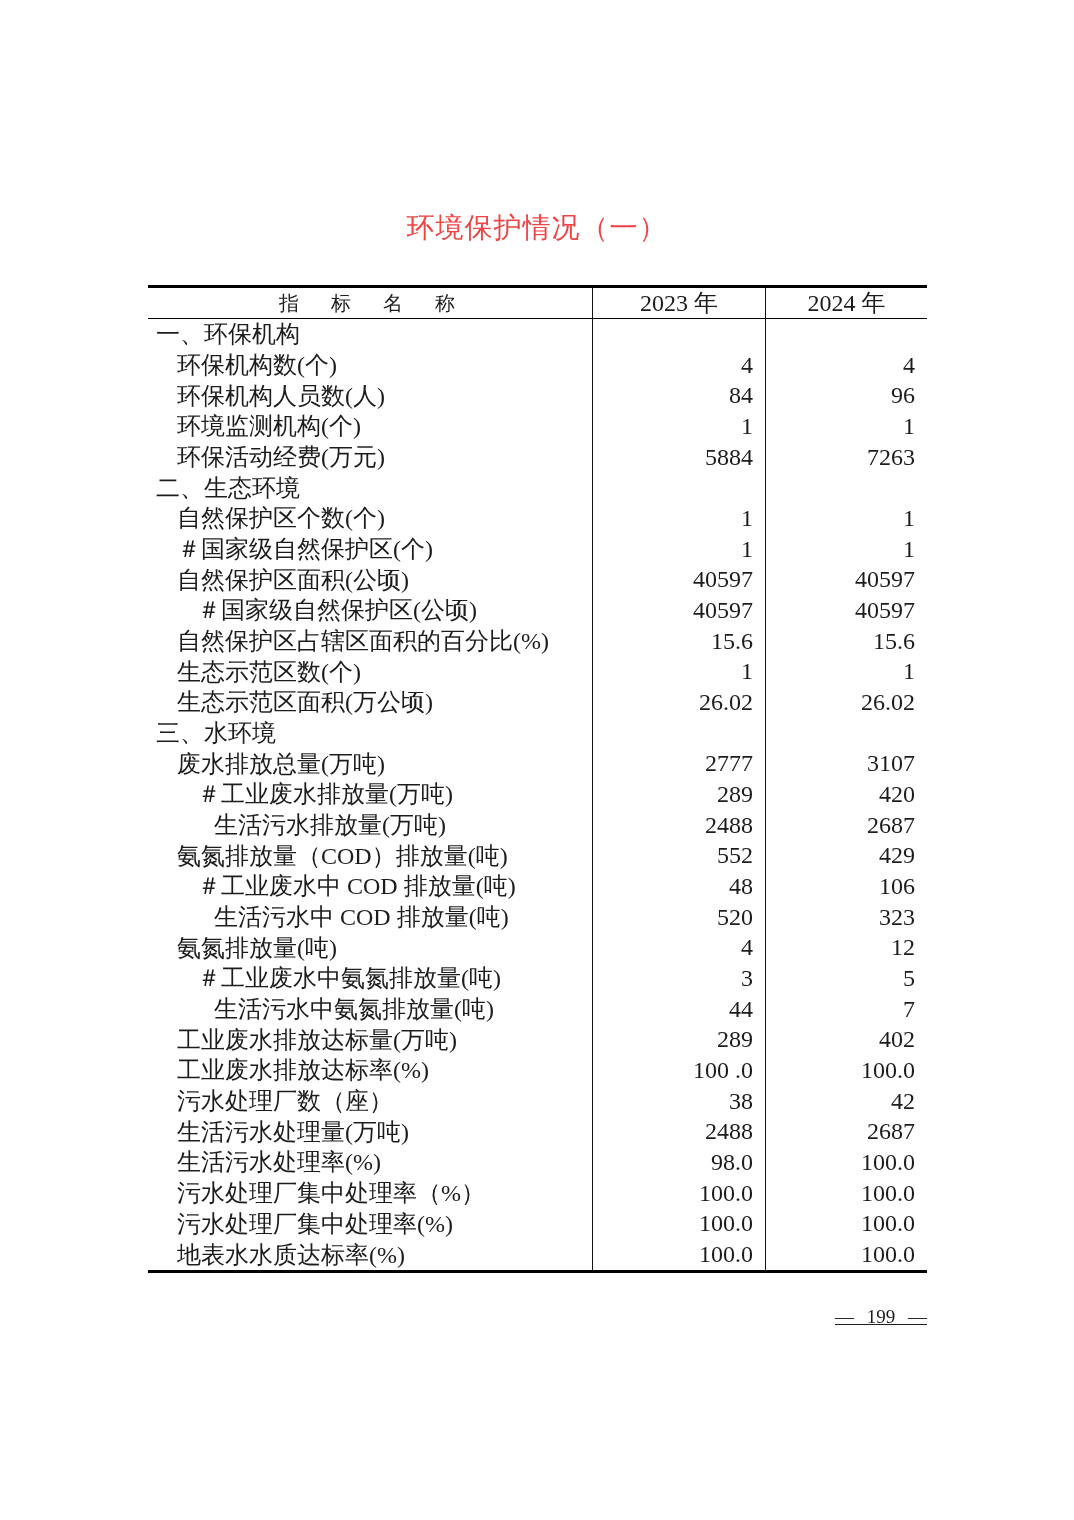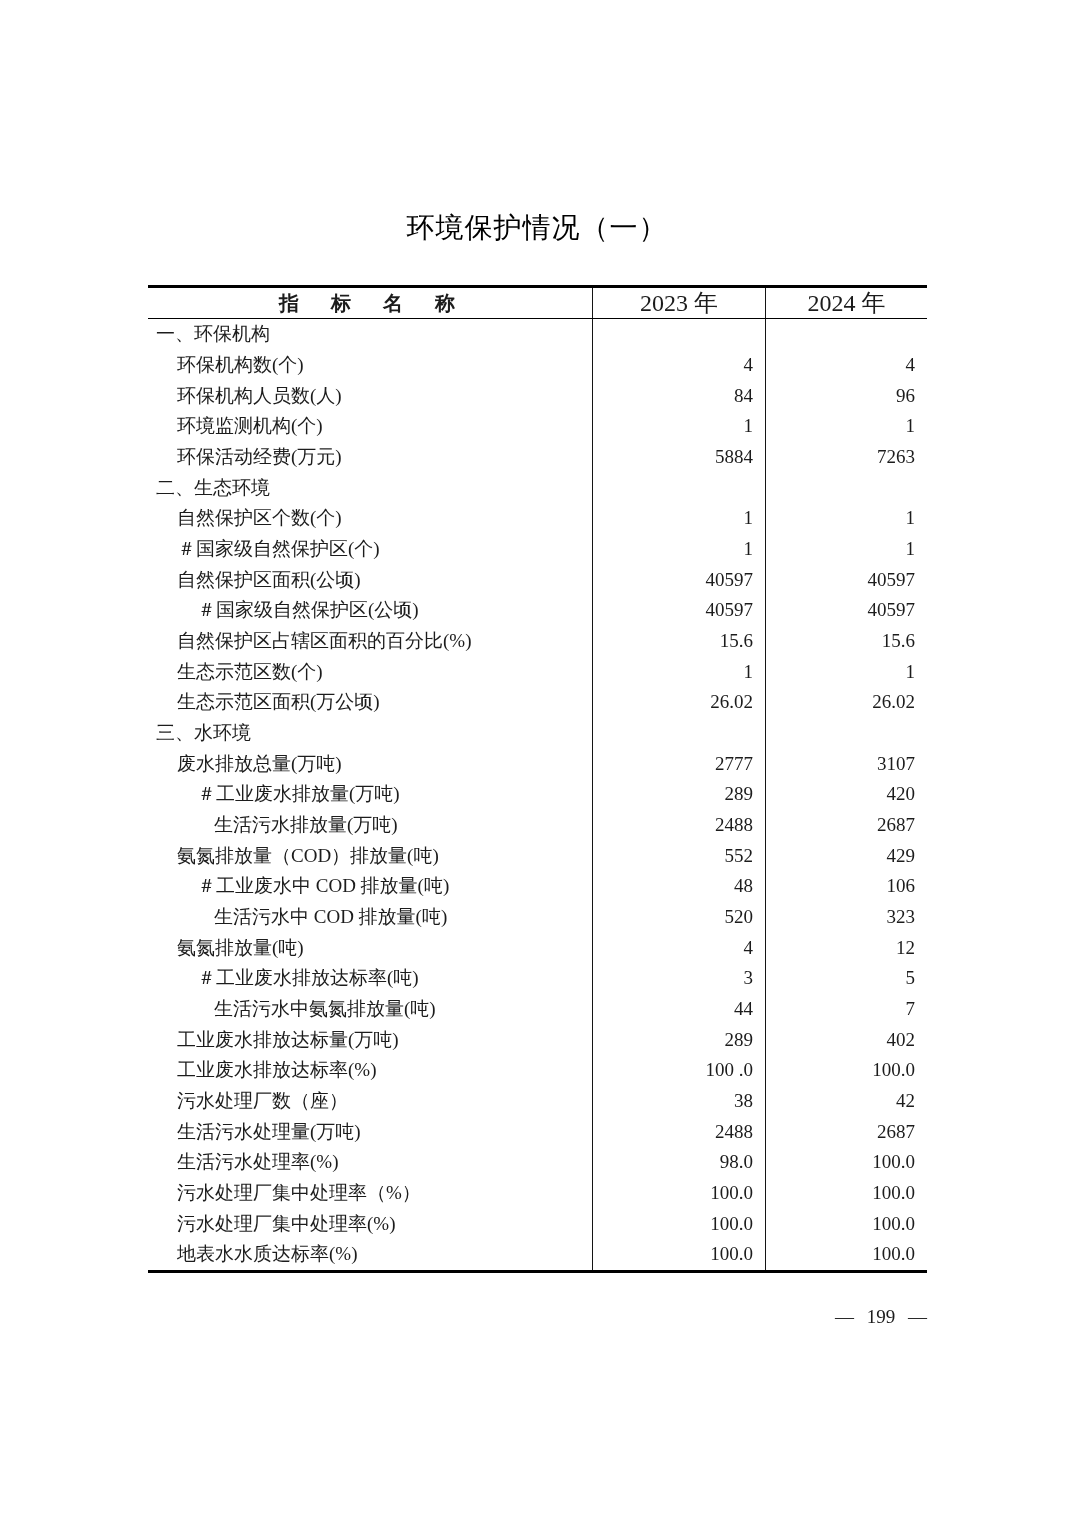--- a/index.html
+++ b/index.html
@@ -15,21 +15,21 @@
   }
   .doc-title {
     position: absolute;
     top: 209px;
     left: 0;
     width: 1074px;
     text-align: center;
     font-size: 28px;
     font-weight: normal;
     letter-spacing: 1px;
-    color: #000000;
+    color: #ef4444;
   }
   .stats-table {
     position: absolute;
     left: 148px;
     top: 285px;
     width: 779px;
     border-top: 3px solid #000;
     border-bottom: 3px solid #000;
   }
   .thead {
@@ -37,49 +37,50 @@
     height: 31px;
     border-bottom: 1px solid #000;
     align-items: center;
   }
   .c1 { width: 445px; border-right: 1px solid #141414; height: 100%; }
   .c2 { width: 173px; border-right: 1px solid #141414; height: 100%; }
   .c3 { width: 161px; height: 100%; font-family: Liberation Serif, serif; }
   .thead .c1 {
     display: flex; align-items: center; justify-content: center;
     font-family: "DejaVu Sans", "Liberation Sans", sans-serif;
-    font-weight: bold;
+    font-weight: normal;
     font-size: 20px;
     letter-spacing: 6px;
   }
   .thead .c2, .thead .c3 {
     display: flex; align-items: center; justify-content: center;
     font-size: 24px;
   }
   .tbody { width: 100%; }
   .tr {
     display: flex;
     height: 30.68px;
     align-items: center;
-    font-size: 19px;
+    font-size: 24px;
   }
   .td { display: flex; align-items: center; }
   .td.label { justify-content: flex-start; }
   .td.val { justify-content: flex-end; padding-right: 12px; }
   .indent-0 { padding-left: 8px; }
   .indent-1 { padding-left: 29px; }
   .indent-2 { padding-left: 49px; }
   .indent-3 { padding-left: 66px; }
   .page-number {
     position: absolute;
     top: 1306px;
     right: 147px;
     font-size: 19px;
     word-spacing: 8px;
     color: #1c1c1c;
+    text-decoration: underline;
   }
 </style>
 </head>
 <body>
 
 <div class="page">
 
   <h1 class="doc-title">环境保护情况（一）</h1>
 
   <div class="stats-table">
@@ -188,21 +189,21 @@
     <div class="td label c1 indent-3">生活污水中 COD 排放量(吨)</div>
     <div class="td val c2">520</div>
     <div class="td val c3">323</div>
   </div>
         <div class="tr">
     <div class="td label c1 indent-1">氨氮排放量(吨)</div>
     <div class="td val c2">4</div>
     <div class="td val c3">12</div>
   </div>
         <div class="tr">
-    <div class="td label c1 indent-2">＃工业废水排放达标率(吨)</div>
+    <div class="td label c1 indent-2">＃工业废水中氨氮排放量(吨)</div>
     <div class="td val c2">3</div>
     <div class="td val c3">5</div>
   </div>
         <div class="tr">
     <div class="td label c1 indent-3">生活污水中氨氮排放量(吨)</div>
     <div class="td val c2">44</div>
     <div class="td val c3">7</div>
   </div>
         <div class="tr">
     <div class="td label c1 indent-1">工业废水排放达标量(万吨)</div>

